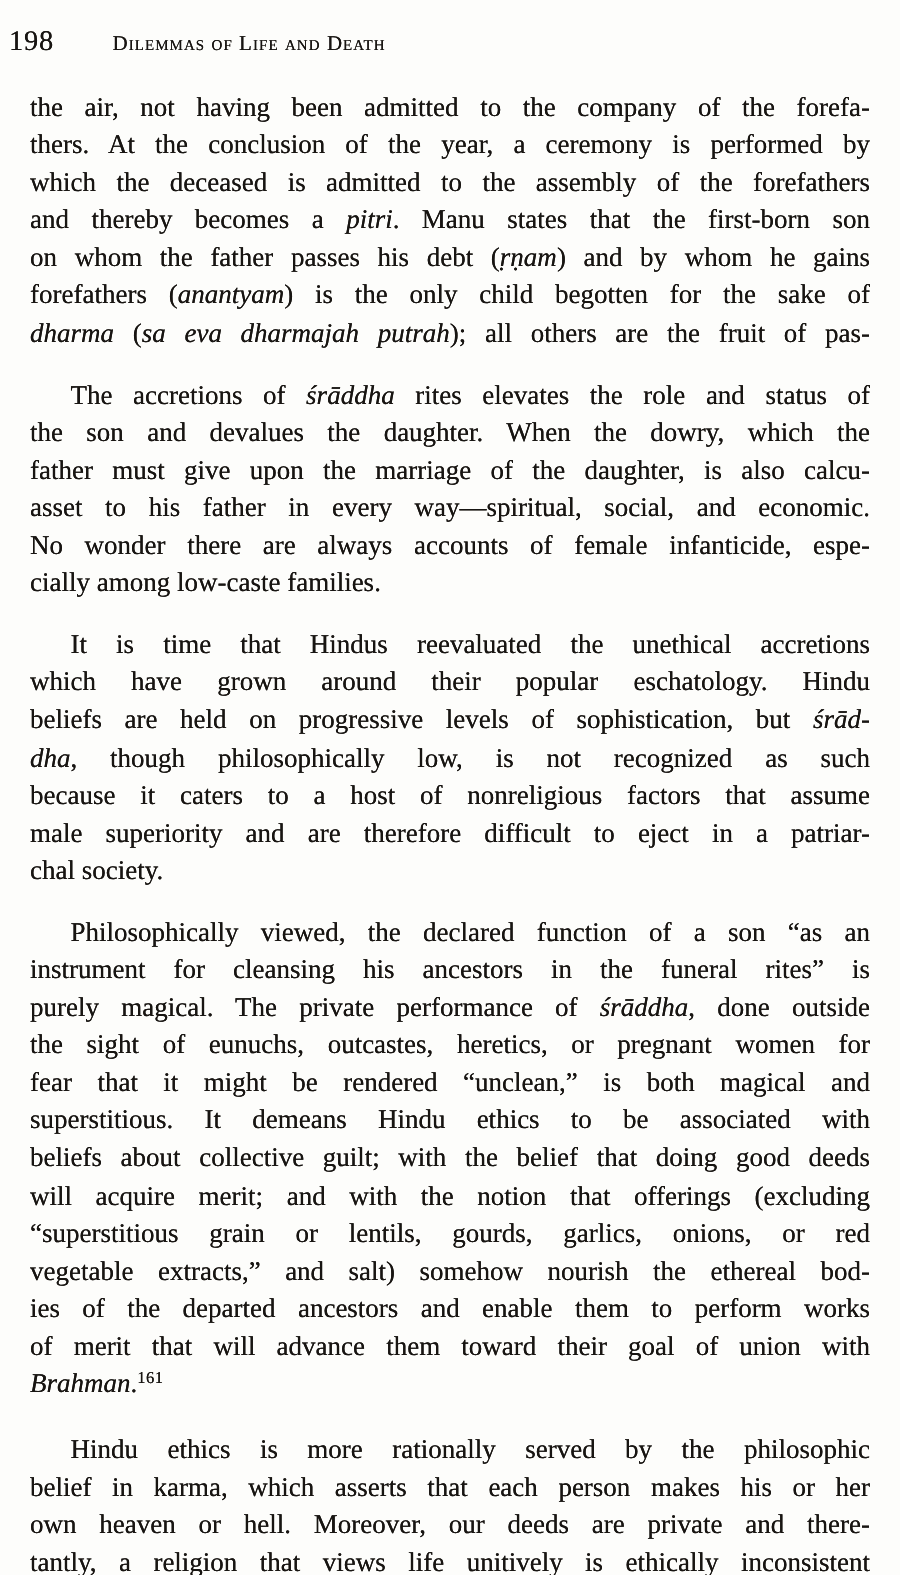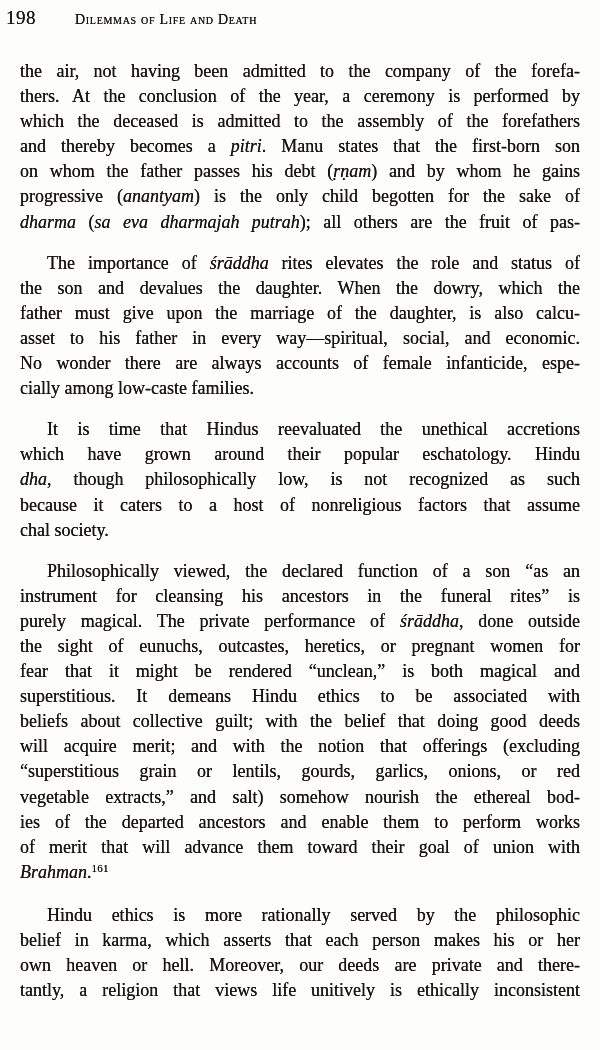--- a/index.html
+++ b/index.html
@@ -12,21 +12,21 @@
     position: relative;
     width: 600px;
     height: 1050px;
     background: #fdfdfb;
     color: #181512;
     overflow: hidden;
     text-shadow: 0 0 0.35px currentColor; 
   }
   .page-header {
     position: absolute;
-    top: 7px;
+    top: 17px;
     left: 6px;
     right: 4px;
     display: flex;
     align-items: baseline;
     font-size: 19px;
     line-height: 22px;
   }
   .page-number {
     width: 69px;
     letter-spacing: 0.5px;
@@ -71,36 +71,38 @@
     <span class="page-number">198</span>
     <span class="running-title">Dilemmas of Life and Death</span>
   </div>
   <div class="page-body">
       <div class="para">
         <div class="line"><span>the air, not having been admitted to the company of the forefa-</span></div>
         <div class="line"><span>thers. At the conclusion of the year, a ceremony is performed by</span></div>
         <div class="line"><span>which the deceased is admitted to the assembly of the forefathers</span></div>
         <div class="line"><span>and thereby becomes a </span><span class="it">pitri</span><span>. Manu states that the first-born son</span></div>
         <div class="line"><span>on whom the father passes his debt (</span><span class="it">ṛṇam</span><span>) and by whom he gains</span></div>
-        <div class="line"><span>progressive (</span><span class="it">anantyam</span><span>) is the only child begotten for the sake of</span></div>
+        <div class="line"><span>forefathers (</span><span class="it">anantyam</span><span>) is the only child begotten for the sake of</span></div>
         <div class="line"><span class="it">dharma</span><span> (</span><span class="it">sa eva dharmajah putrah</span><span>); all others are the fruit of pas-</span></div>
       </div>
       <div class="para">
-        <div class="line indent"><span>The importance of </span><span class="it">śrāddha</span><span> rites elevates the role and status of</span></div>
+        <div class="line indent"><span>The accretions of </span><span class="it">śrāddha</span><span> rites elevates the role and status of</span></div>
         <div class="line"><span>the son and devalues the daughter. When the dowry, which the</span></div>
         <div class="line"><span>father must give upon the marriage of the daughter, is also calcu-</span></div>
         <div class="line"><span>asset to his father in every way—spiritual, social, and economic.</span></div>
         <div class="line"><span>No wonder there are always accounts of female infanticide, espe-</span></div>
         <div class="line flush"><span>cially among low-caste families.</span></div>
       </div>
       <div class="para">
         <div class="line indent"><span>It is time that Hindus reevaluated the unethical accretions</span></div>
         <div class="line"><span>which have grown around their popular eschatology. Hindu</span></div>
+        <div class="line"><span>beliefs are held on progressive levels of sophistication, but </span><span class="it">śrād-</span></div>
         <div class="line"><span class="it">dha</span><span>, though philosophically low, is not recognized as such</span></div>
         <div class="line"><span>because it caters to a host of nonreligious factors that assume</span></div>
+        <div class="line"><span>male superiority and are therefore difficult to eject in a patriar-</span></div>
         <div class="line flush"><span>chal society.</span></div>
       </div>
       <div class="para">
         <div class="line indent"><span>Philosophically viewed, the declared function of a son “as an</span></div>
         <div class="line"><span>instrument for cleansing his ancestors in the funeral rites” is</span></div>
         <div class="line"><span>purely magical. The private performance of </span><span class="it">śrāddha</span><span>, done outside</span></div>
         <div class="line"><span>the sight of eunuchs, outcastes, heretics, or pregnant women for</span></div>
         <div class="line"><span>fear that it might be rendered “unclean,” is both magical and</span></div>
         <div class="line"><span>superstitious. It demeans Hindu ethics to be associated with</span></div>
         <div class="line"><span>beliefs about collective guilt; with the belief that doing good deeds</span></div>

